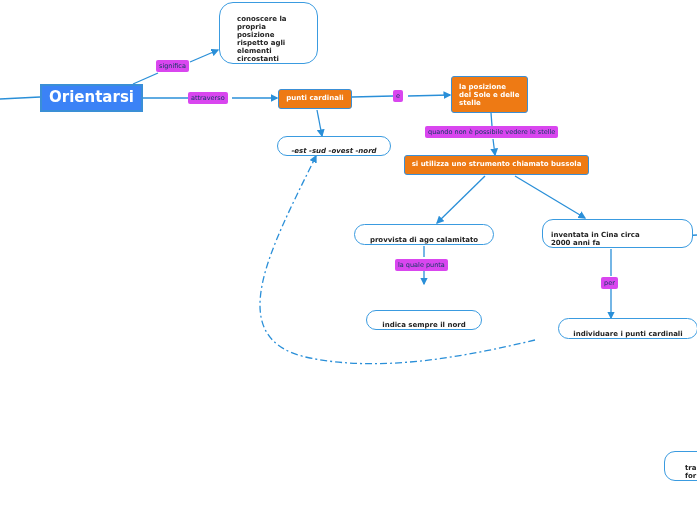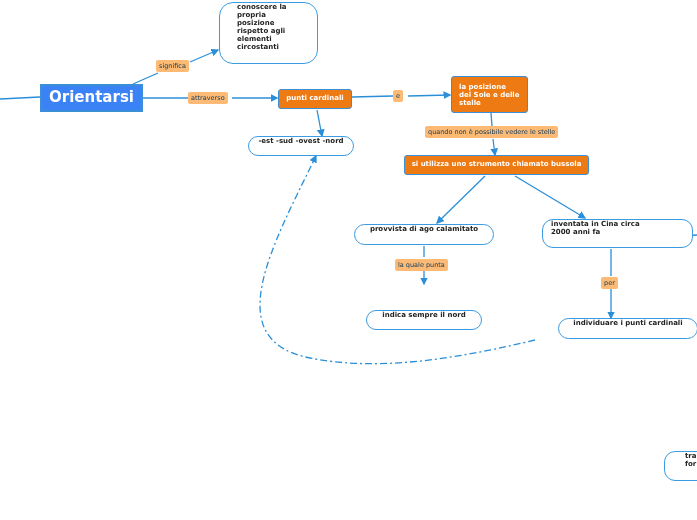--- a/index.html
+++ b/index.html
@@ -1,22 +1,22 @@
 <!DOCTYPE html>
 <html><head>
 <meta charset="utf-8">
 <style>
   html, body { margin:0; padding:0; background:#ffffff; }
   body { width:697px; height:520px; position:relative; overflow:hidden; font-family:"DejaVu Sans", sans-serif; }
   svg.edges { position:absolute; left:0; top:0; width:697px; height:520px; }
   .node { position:absolute; box-sizing:border-box; font-weight:bold; font-size:7px; line-height:8px; }
   .root { background:#3b82f6; color:#fff; border:2px solid #3a8fd6; font-size:15px; line-height:22px; text-align:center; font-weight:bold; }
   .orange { background:#ee7a14; color:#fff; border:1.5px solid #3a8fd6; border-radius:3px; }
-  .white { background:#fff; color:#222; border:1.5px solid #3a9be0; border-radius:11px; display:flex; align-items:flex-start; justify-content:center; }
-  .label { position:absolute; background:#fdba74; color:#0b3a5e; font-size:6.5px; line-height:12px; height:12px; padding:0 3px; border-radius:2px; font-weight:normal; white-space:nowrap; }
+  .white { background:#fff; color:#222; border:1.5px solid #3a9be0; border-radius:11px; display:flex; align-items:flex-end; justify-content:center; }
+  .label { position:absolute; background:#d946ef; color:#0b3a5e; font-size:6.5px; line-height:12px; height:12px; padding:0 3px; border-radius:2px; font-weight:normal; white-space:nowrap; }
 </style>
 </head>
 <body>
 
 <svg class="edges" viewBox="0 0 697 520">
   <defs>
     <marker id="arr" markerWidth="6" markerHeight="6" refX="5" refY="3" orient="auto">
       <path d="M0,0 L6,3 L0,6 z" fill="#2a8fd8"></path>
     </marker>
   </defs>
@@ -43,21 +43,21 @@
 </svg>
 
 <div class="node root" style="left:40px;top:84px;width:103px;height:28px;">Orientarsi</div>
 
 <div class="node white" style="left:219px;top:2px;width:99px;height:62px;border-radius:14px;justify-content:flex-start;padding-left:17px;">
     <span style="width:60px;">conoscere la propria posizione rispetto agli elementi circostanti</span>
   </div>
 
 <div class="node orange" style="left:278px;top:89px;width:74px;height:20px;line-height:17px;text-align:center;">punti cardinali</div>
 
-<div class="node white" style="left:248px;top:136px;width:106px;height:20px;">-est -sud -ovest -nord</div>
+<div class="node white" style="left:277px;top:136px;width:114px;height:20px;font-style:italic;">-est -sud -ovest -nord</div>
 
 <div class="node orange" style="left:451px;top:76px;width:77px;height:37px;padding:6px 7px;">la posizione del Sole e delle stelle</div>
 
 <div class="node orange" style="left:404px;top:155px;width:185px;height:20px;line-height:17px;text-align:center;">si utilizza uno strumento chiamato bussola</div>
 
 <div class="node white" style="left:354px;top:224px;width:140px;height:21px;">provvista di ago calamitato</div>
 
 <div class="node white" style="left:366px;top:284px;width:116px;height:20px;margin-top:26px;">indica sempre il nord</div>
 
 <div class="node white" style="left:542px;top:219px;width:151px;height:29px;justify-content:flex-start;padding-left:8px;">

